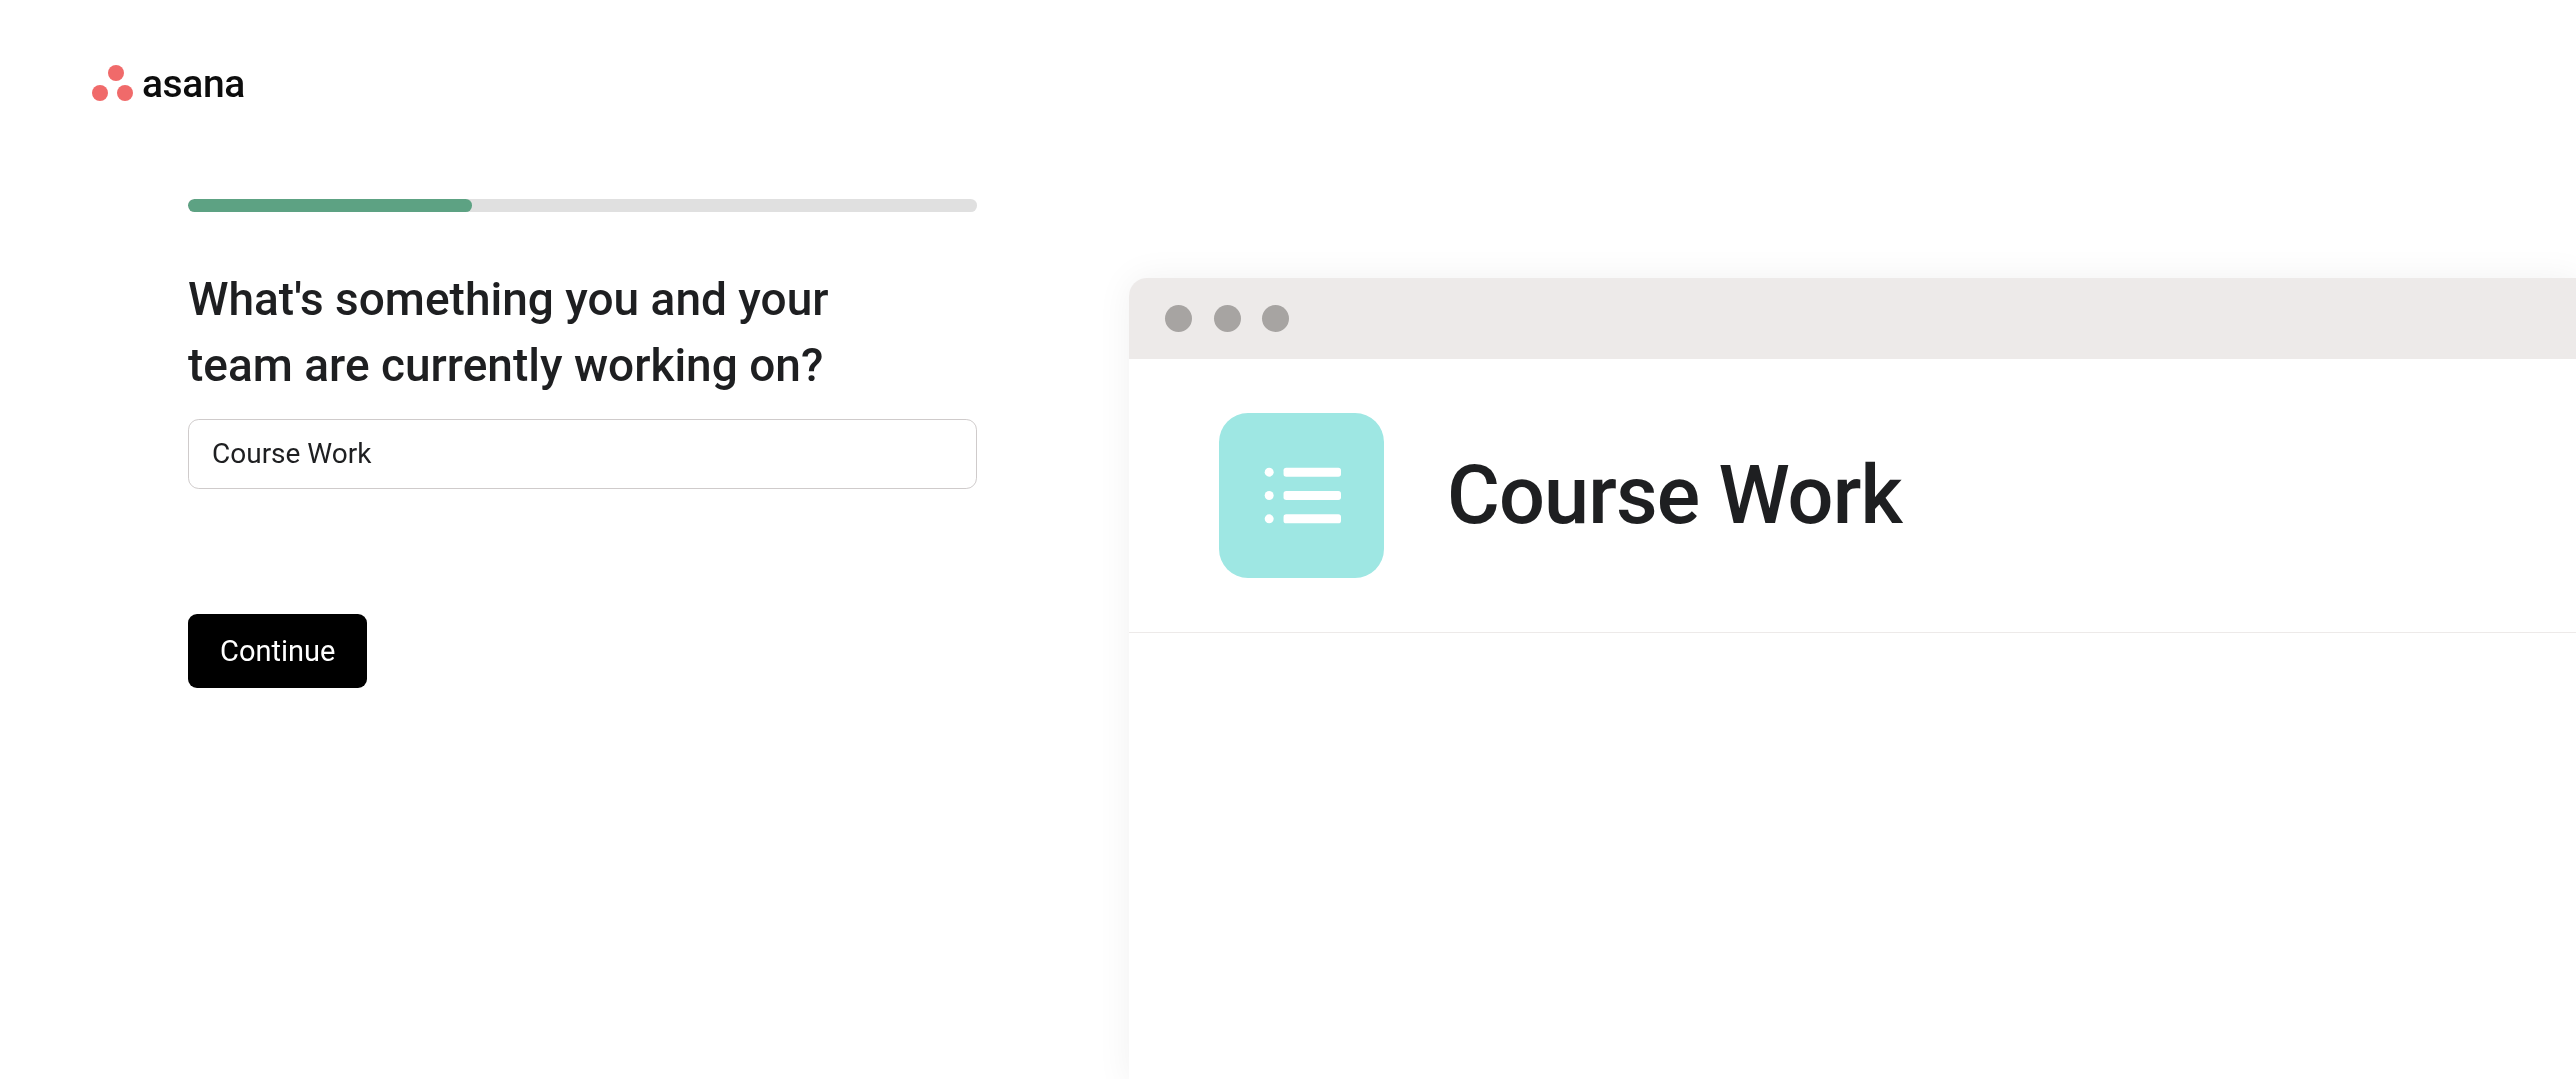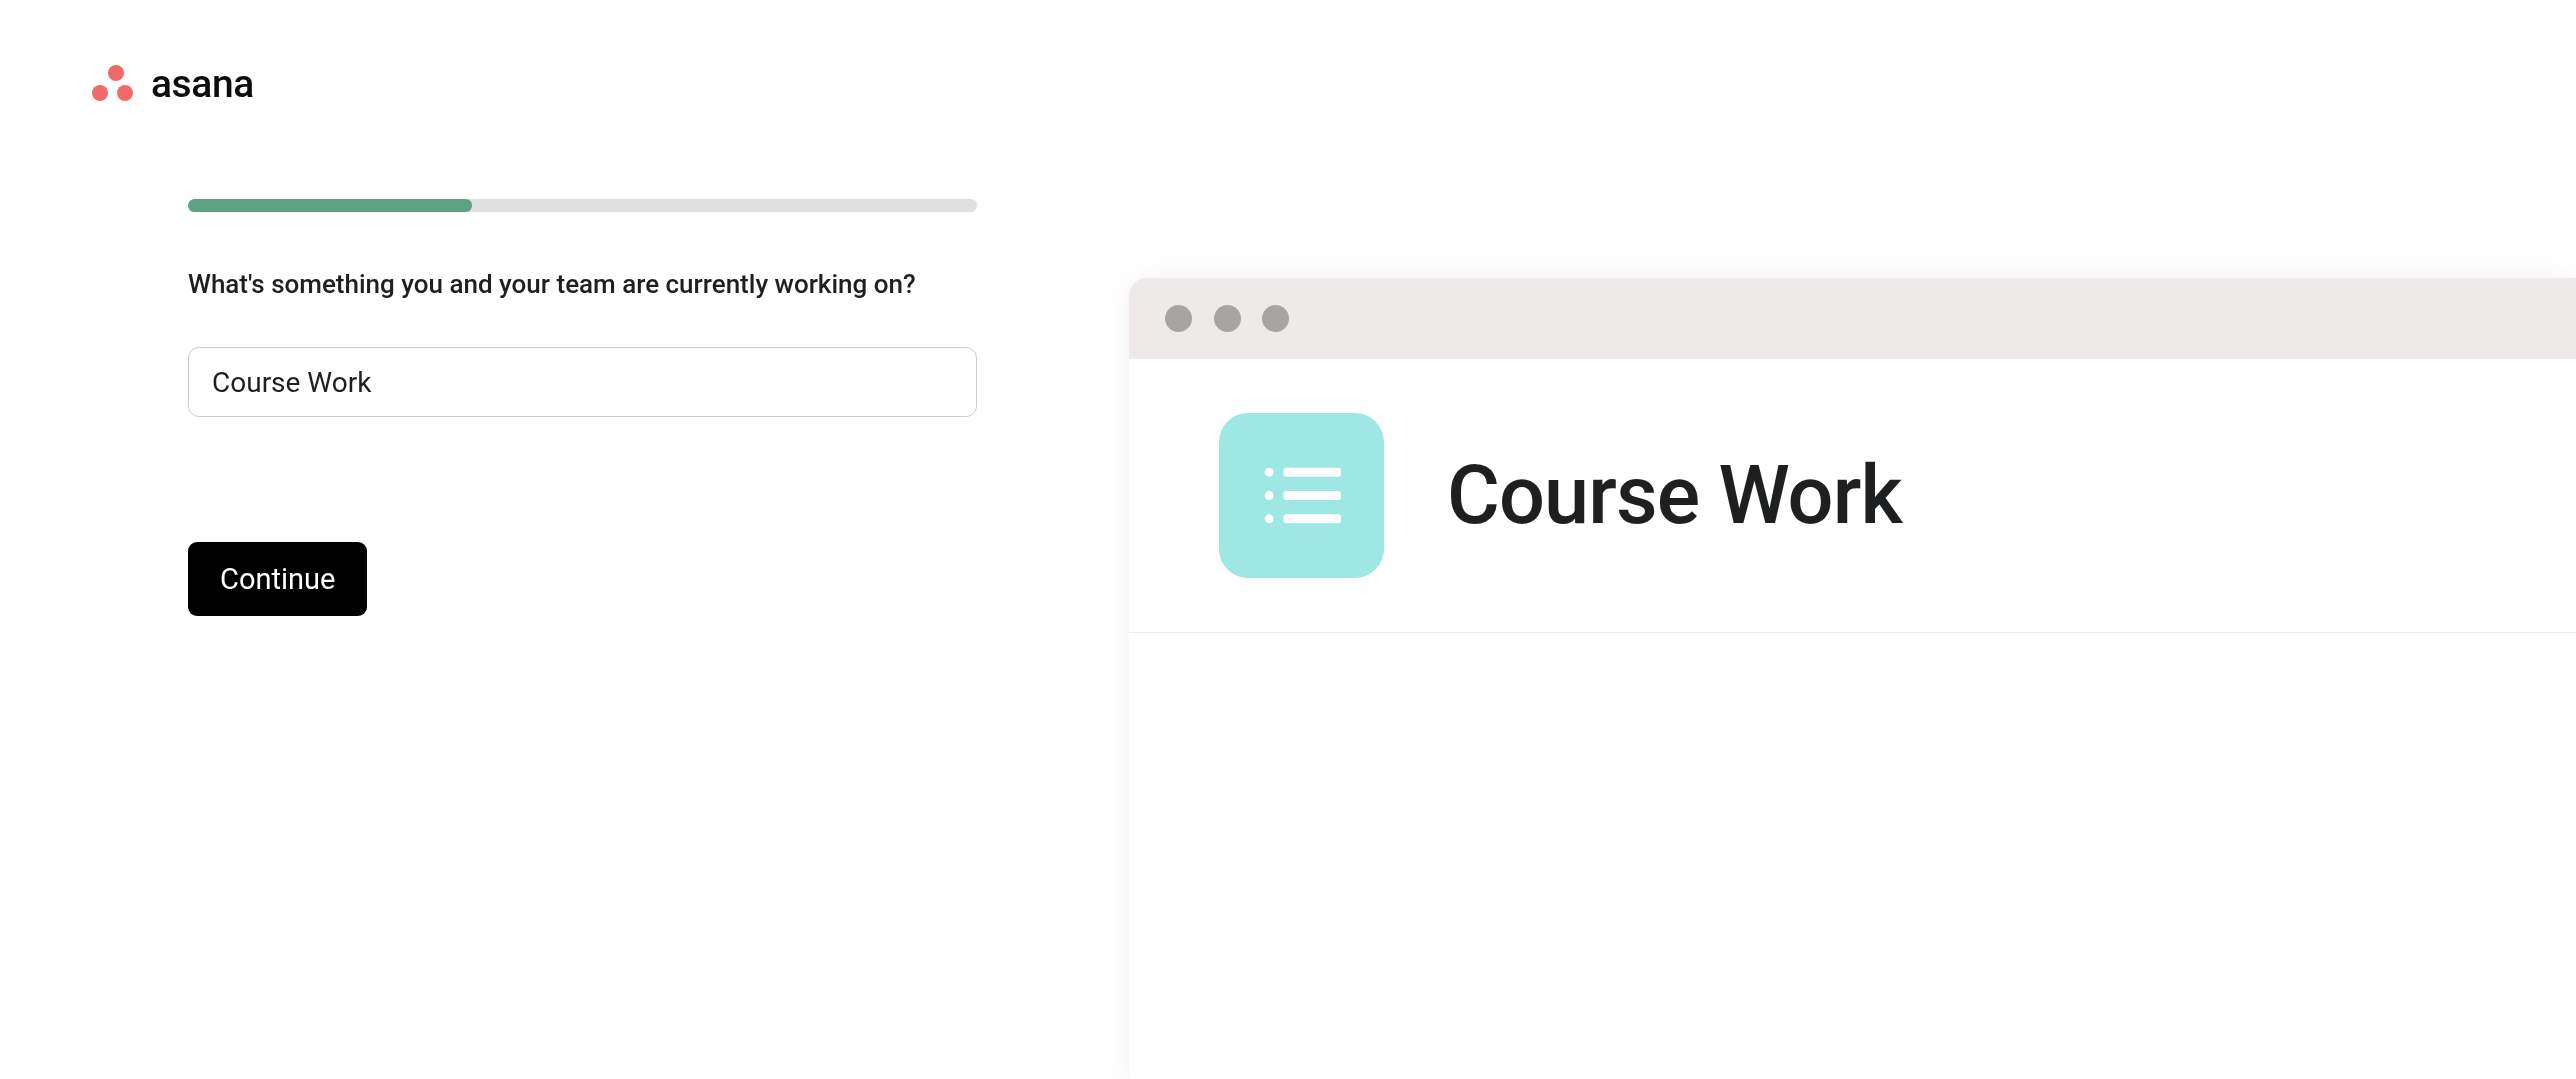--- a/index.html
+++ b/index.html
@@ -19,21 +19,21 @@
       height: 100%;
       position: relative;
     }
     
     .logo {
       position: absolute;
       top: 61px;
       left: 90px;
       display: flex;
       align-items: center;
-      gap: 11px;
+      gap: 2px;
     }
     .logo-dots {
       position: relative;
       width: 50px;
       height: 39px;
     }
     .logo-dots .dot {
       position: absolute;
       width: 16px;
       height: 16px;
@@ -71,25 +71,25 @@
       width: 36%;
     }
     .page-title {
       font-size: 51px;
       font-weight: 500;
       color: #1e1f21;
       margin-bottom: 90px;
       letter-spacing: -0.9px;
     }
     .prompt-label {
-      font-size: 26px;
+      font-size: 46px;
       font-weight: 500;
       color: #1e1f21;
       line-height: 1.45;
-      margin-bottom: 44px;
+      margin-bottom: 20px;
       max-width: 753px;
     }
     .project-input {
       width: 789px;
       height: 70px;
       border: 1.8px solid #cfcbcb;
       border-radius: 10.8px;
       padding: 0 23px;
       font-size: 28px;
       font-family: inherit;

